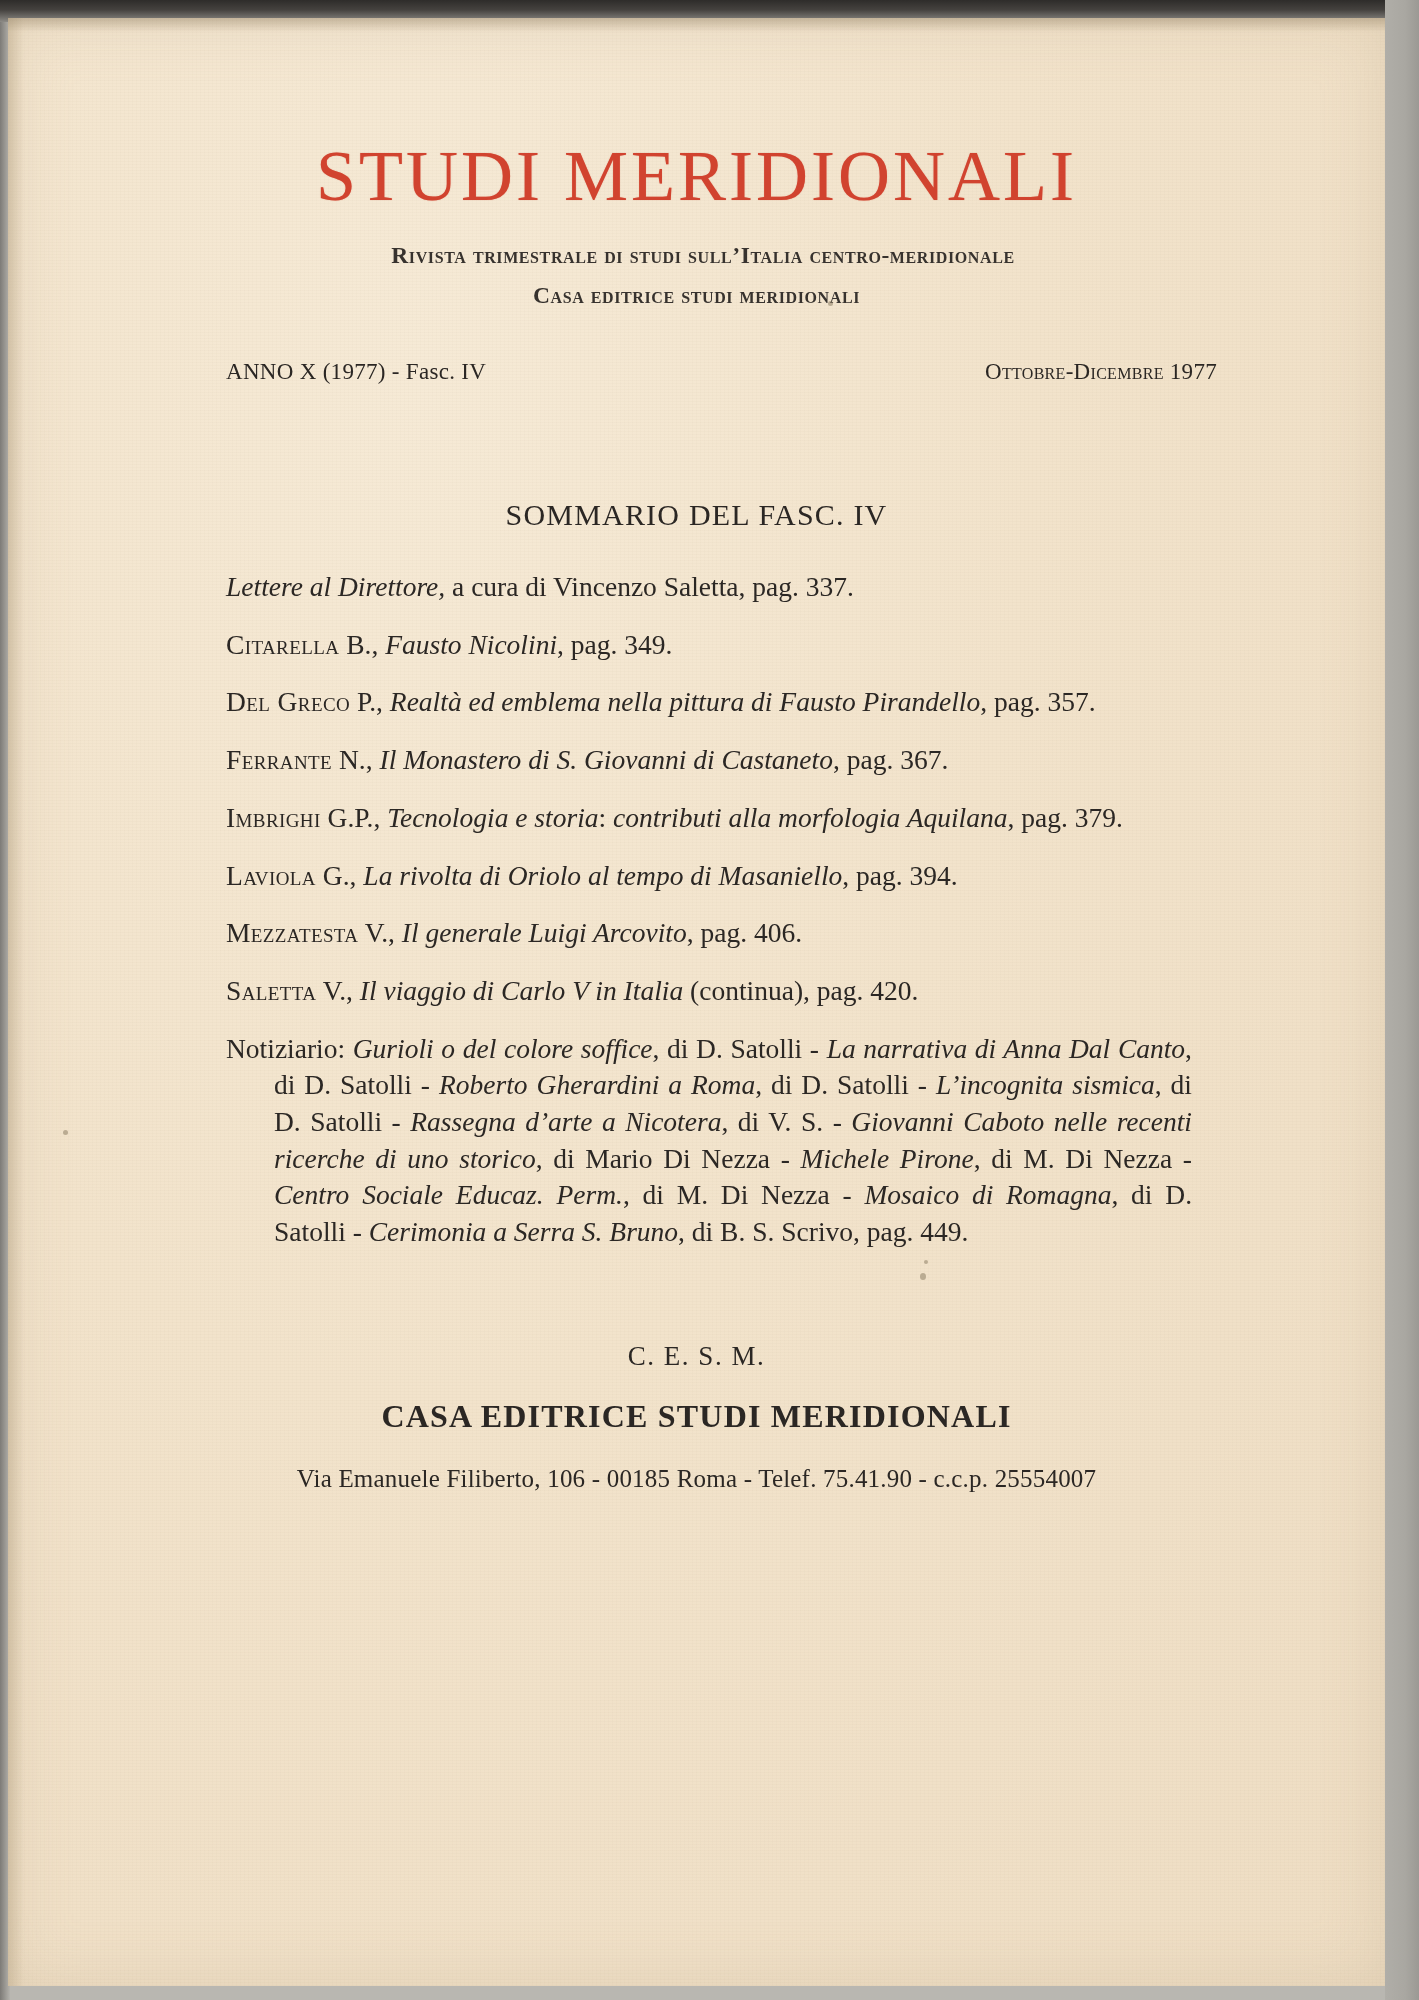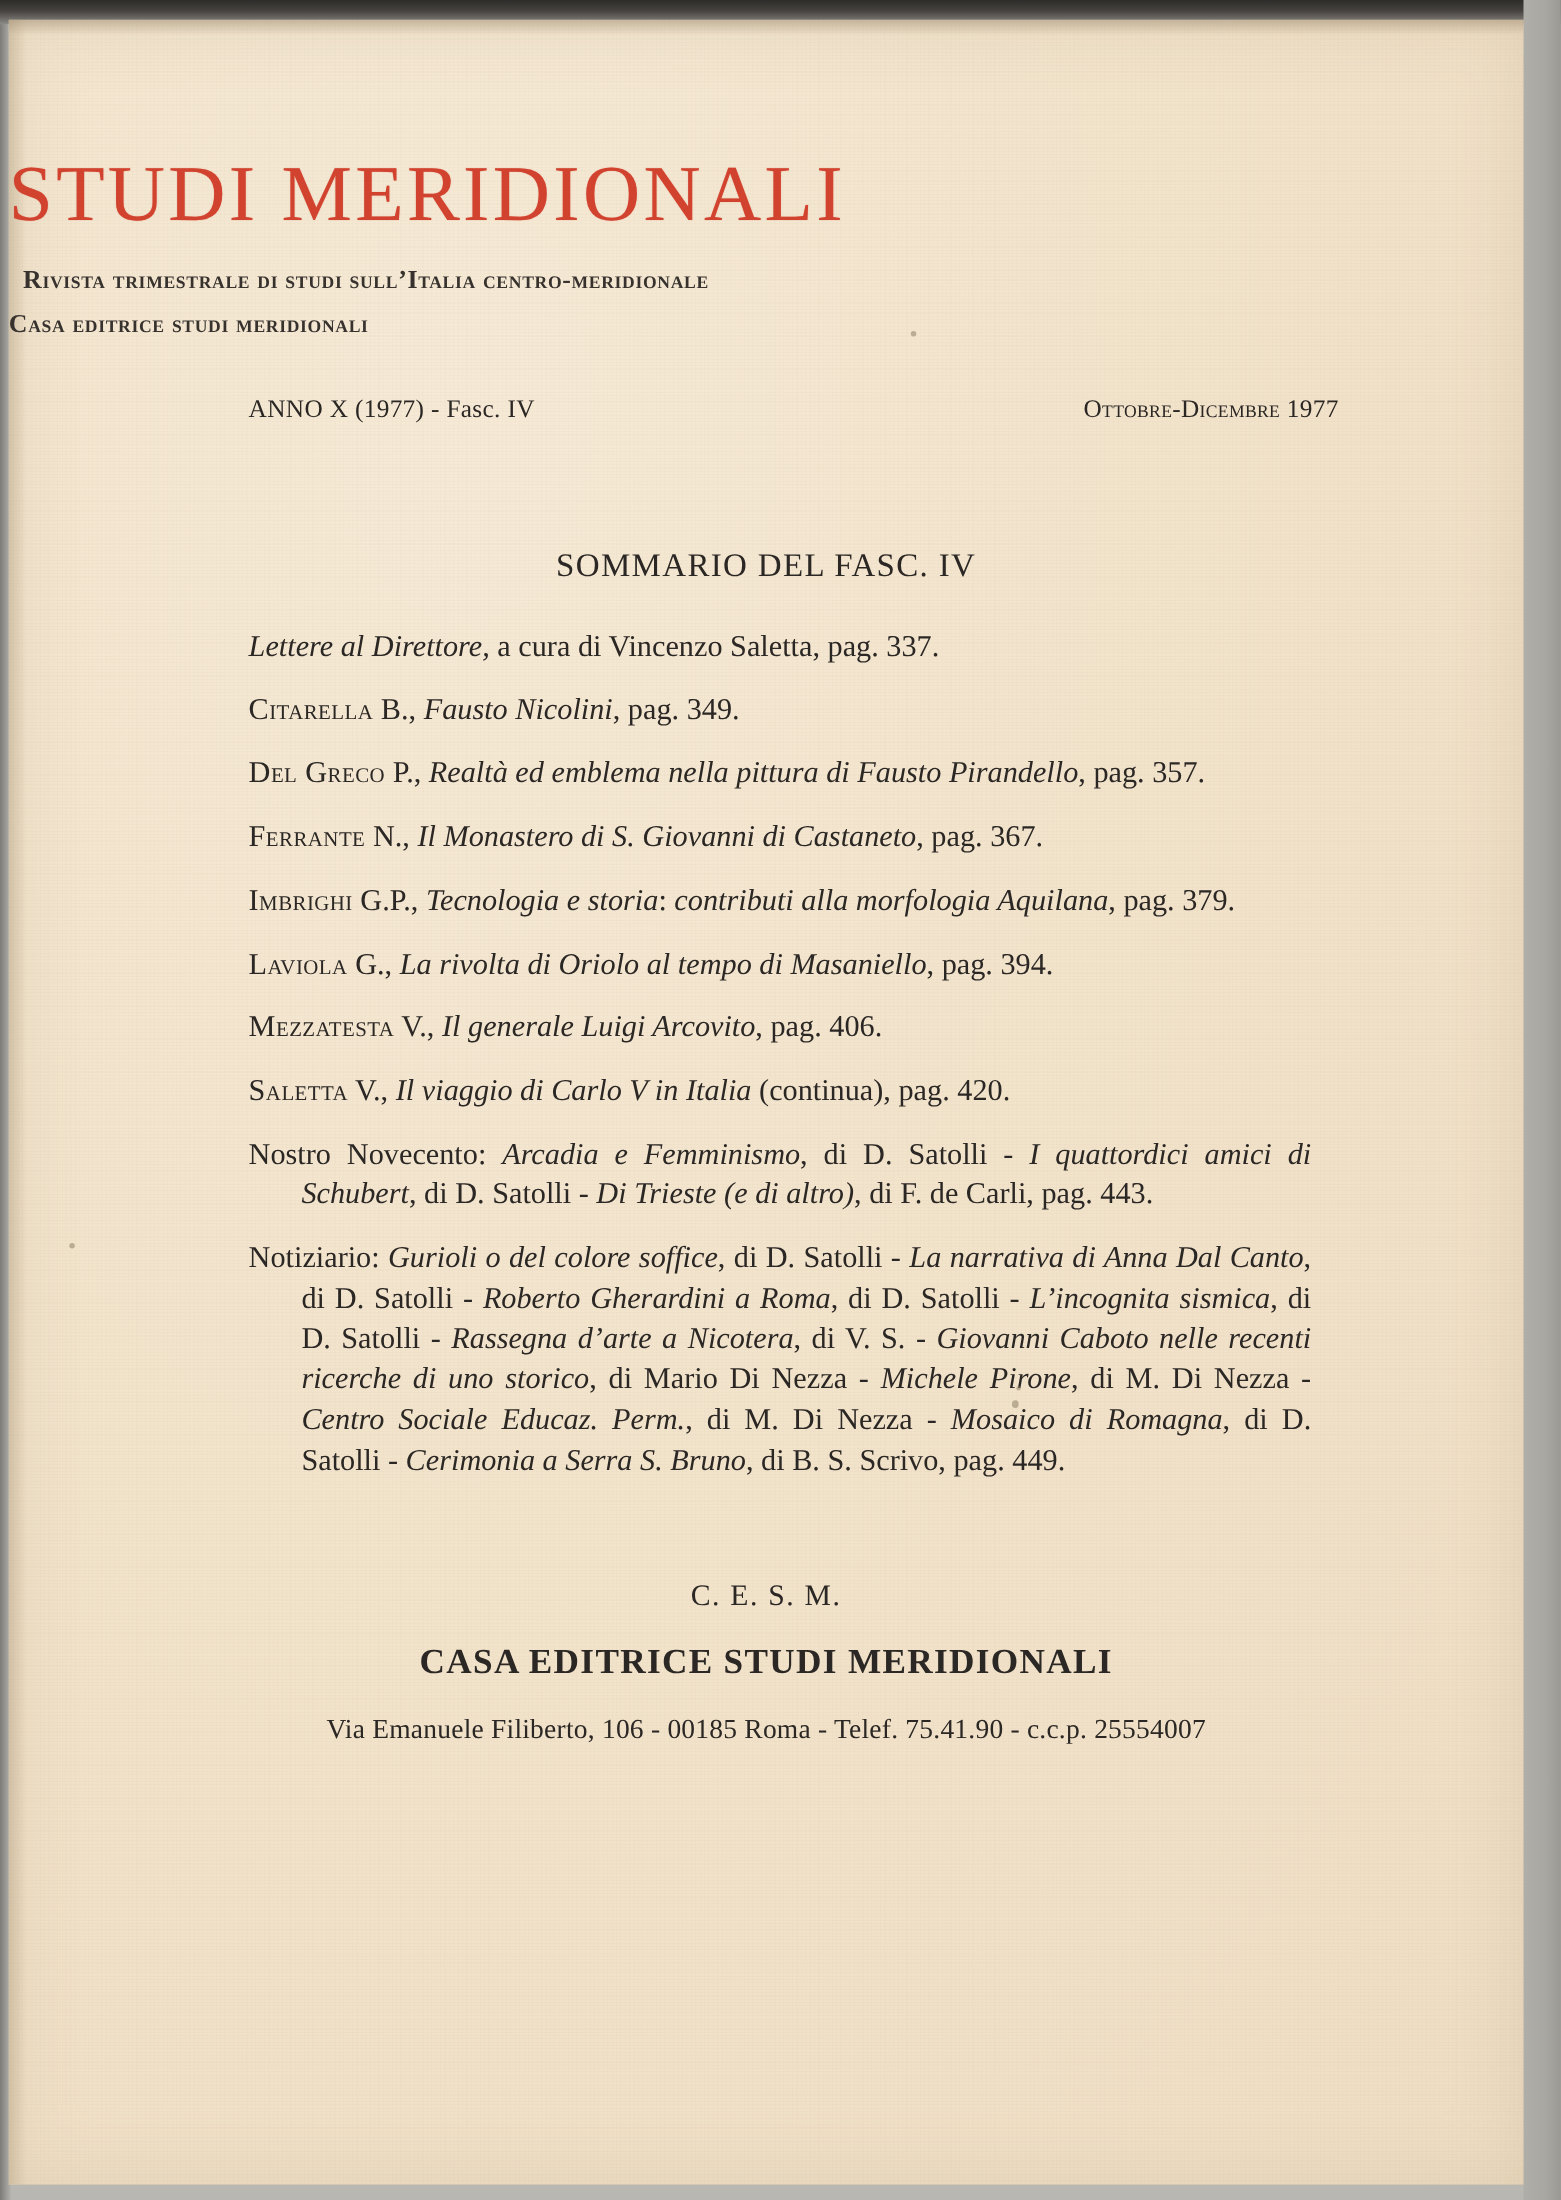--- a/index.html
+++ b/index.html
@@ -83,21 +83,21 @@
 
   .content {
     position: relative;
     z-index: 2;
     padding: 0;
     color: #2b2724;
   }
 
   
   .masthead {
-    text-align: left;
+    text-align: center;
     padding-top: 122px;
   }
   .journal-title {
     color: #d1432f;
     font-size: 72px;
     letter-spacing: 3px;
     line-height: 1;
     font-weight: 400;
     margin: 0;
     text-shadow: 0 0 1px rgba(209,67,47,0.5);
@@ -236,21 +236,20 @@
 
       <div class="toc" id="toc">
           <p class="toc-entry"><span class="it first-line-pull">Lettere al Direttore,</span><span> a cura di Vincenzo Saletta, pag. 337.</span></p>
           <p class="toc-entry"><span class="sc first-line-pull">Citarella</span><span> B., </span><span class="it">Fausto Nicolini</span><span>, pag. 349.</span></p>
           <p class="toc-entry"><span class="sc first-line-pull">Del Greco</span><span> P., </span><span class="it">Realtà ed emblema nella pittura di Fausto Pirandello</span><span>, pag. 357.</span></p>
           <p class="toc-entry"><span class="sc first-line-pull">Ferrante</span><span> N., </span><span class="it">Il Monastero di S. Giovanni di Castaneto</span><span>, pag. 367.</span></p>
           <p class="toc-entry"><span class="sc first-line-pull">Imbrighi</span><span> G.P., </span><span class="it">Tecnologia e storia</span><span>: </span><span class="it">contributi alla morfologia Aquilana</span><span>, pag. 379.</span></p>
           <p class="toc-entry"><span class="sc first-line-pull">Laviola</span><span> G., </span><span class="it">La rivolta di Oriolo al tempo di Masaniello</span><span>, pag. 394.</span></p>
           <p class="toc-entry"><span class="sc first-line-pull">Mezzatesta</span><span> V., </span><span class="it">Il generale Luigi Arcovito</span><span>, pag. 406.</span></p>
           <p class="toc-entry"><span class="sc first-line-pull">Saletta</span><span> V., </span><span class="it">Il viaggio di Carlo V in Italia</span><span> (continua), pag. 420.</span></p>
-          <p class="toc-entry"><span class="first-line-pull">Nostro Novecento: </span><span class="it">Arcadia e Femminismo</span><span>, di D. Satolli - </span><span class="it">I quattordici amici di Schubert</span><span>, di D. Satolli - </span><span class="it">Di Trieste (e di altro)</span><span>, di F. de Carli, pag. 443.</span></p>
           <p class="toc-entry"><span class="first-line-pull">Notiziario: </span><span class="it">Gurioli o del colore soffice</span><span>, di D. Satolli - </span><span class="it">La narrativa di Anna Dal Canto</span><span>, di D. Satolli - </span><span class="it">Roberto Gherardini a Roma</span><span>, di D. Satolli - </span><span class="it">L’incognita sismica</span><span>, di D. Satolli - </span><span class="it">Rassegna d’arte a Nicotera</span><span>, di V. S. - </span><span class="it">Giovanni Caboto nelle recenti ricerche di uno storico</span><span>, di Mario Di Nezza - </span><span class="it">Michele Pirone</span><span>, di M. Di Nezza - </span><span class="it">Centro Sociale Educaz. Perm.</span><span>, di M. Di Nezza - </span><span class="it">Mosaico di Romagna</span><span>, di D. Satolli - </span><span class="it">Cerimonia a Serra S. Bruno</span><span>, di B. S. Scrivo, pag. 449.</span></p>
         </div>
 
       <div class="colophon">
         <div class="cesm">C. E. S. M.</div>
         <div class="publisher">CASA EDITRICE STUDI MERIDIONALI</div>
         <div class="address">Via Emanuele Filiberto, 106 - 00185 Roma - Telef. 75.41.90 - c.c.p. 25554007</div>
       </div>
 
     </div>

